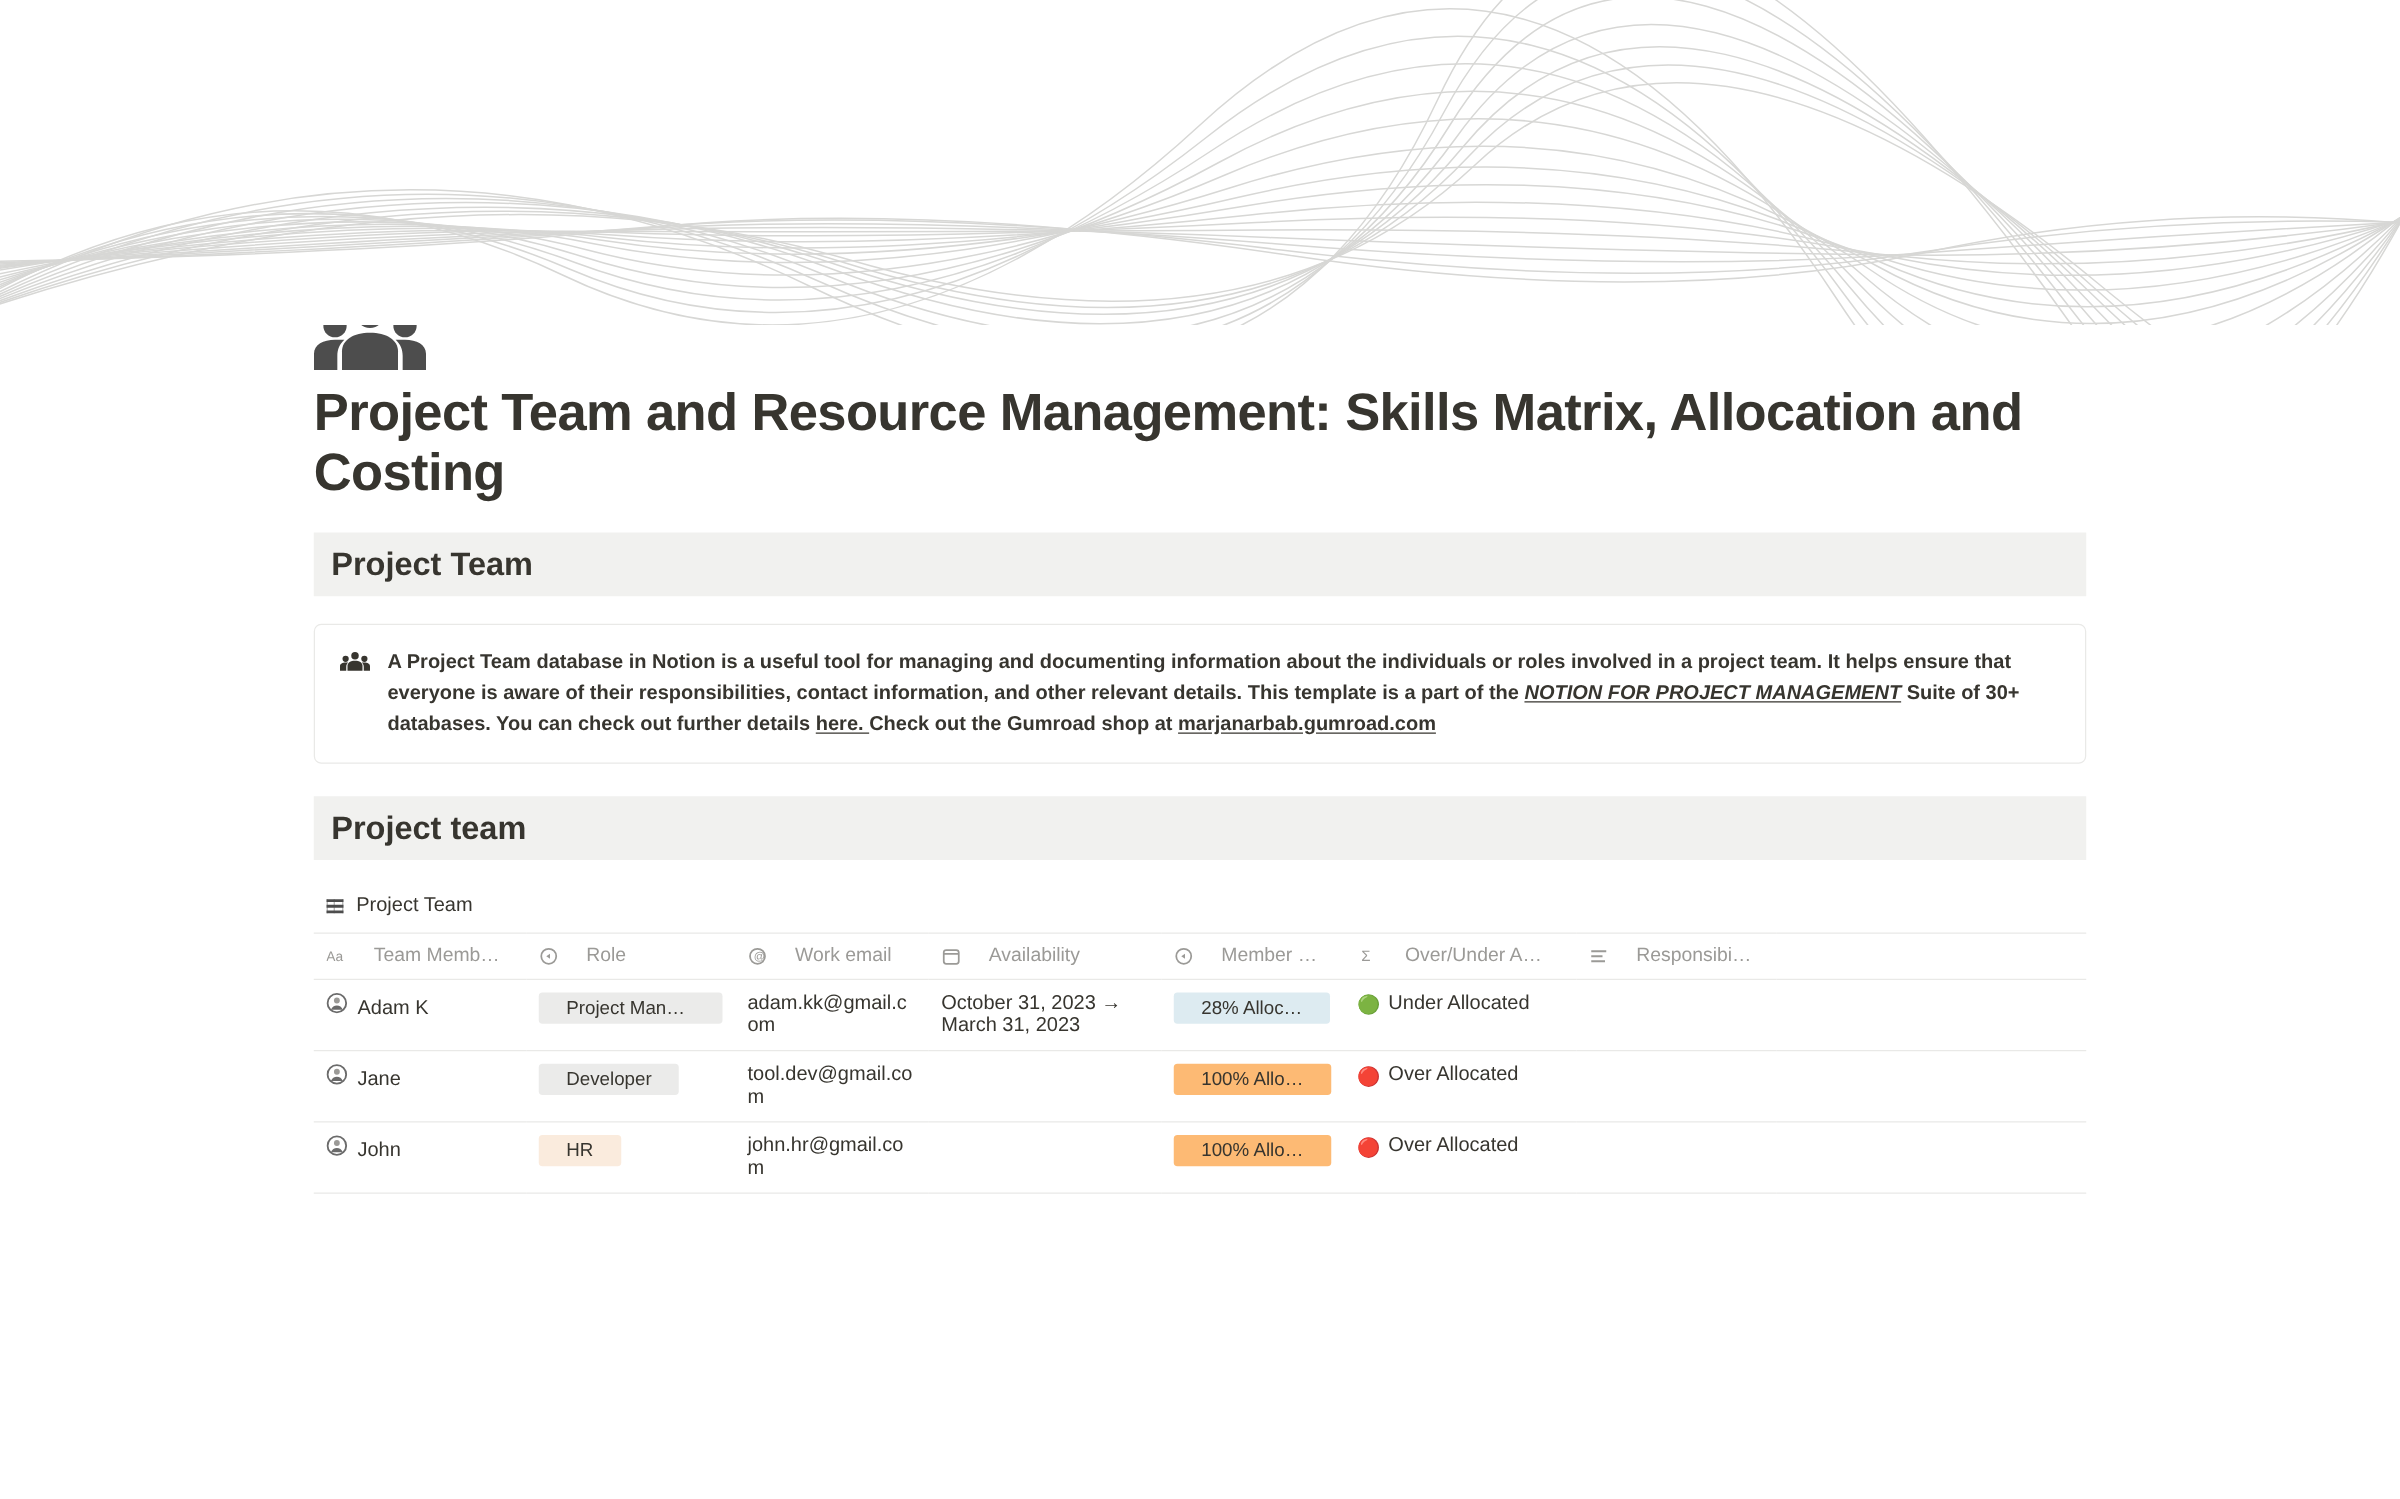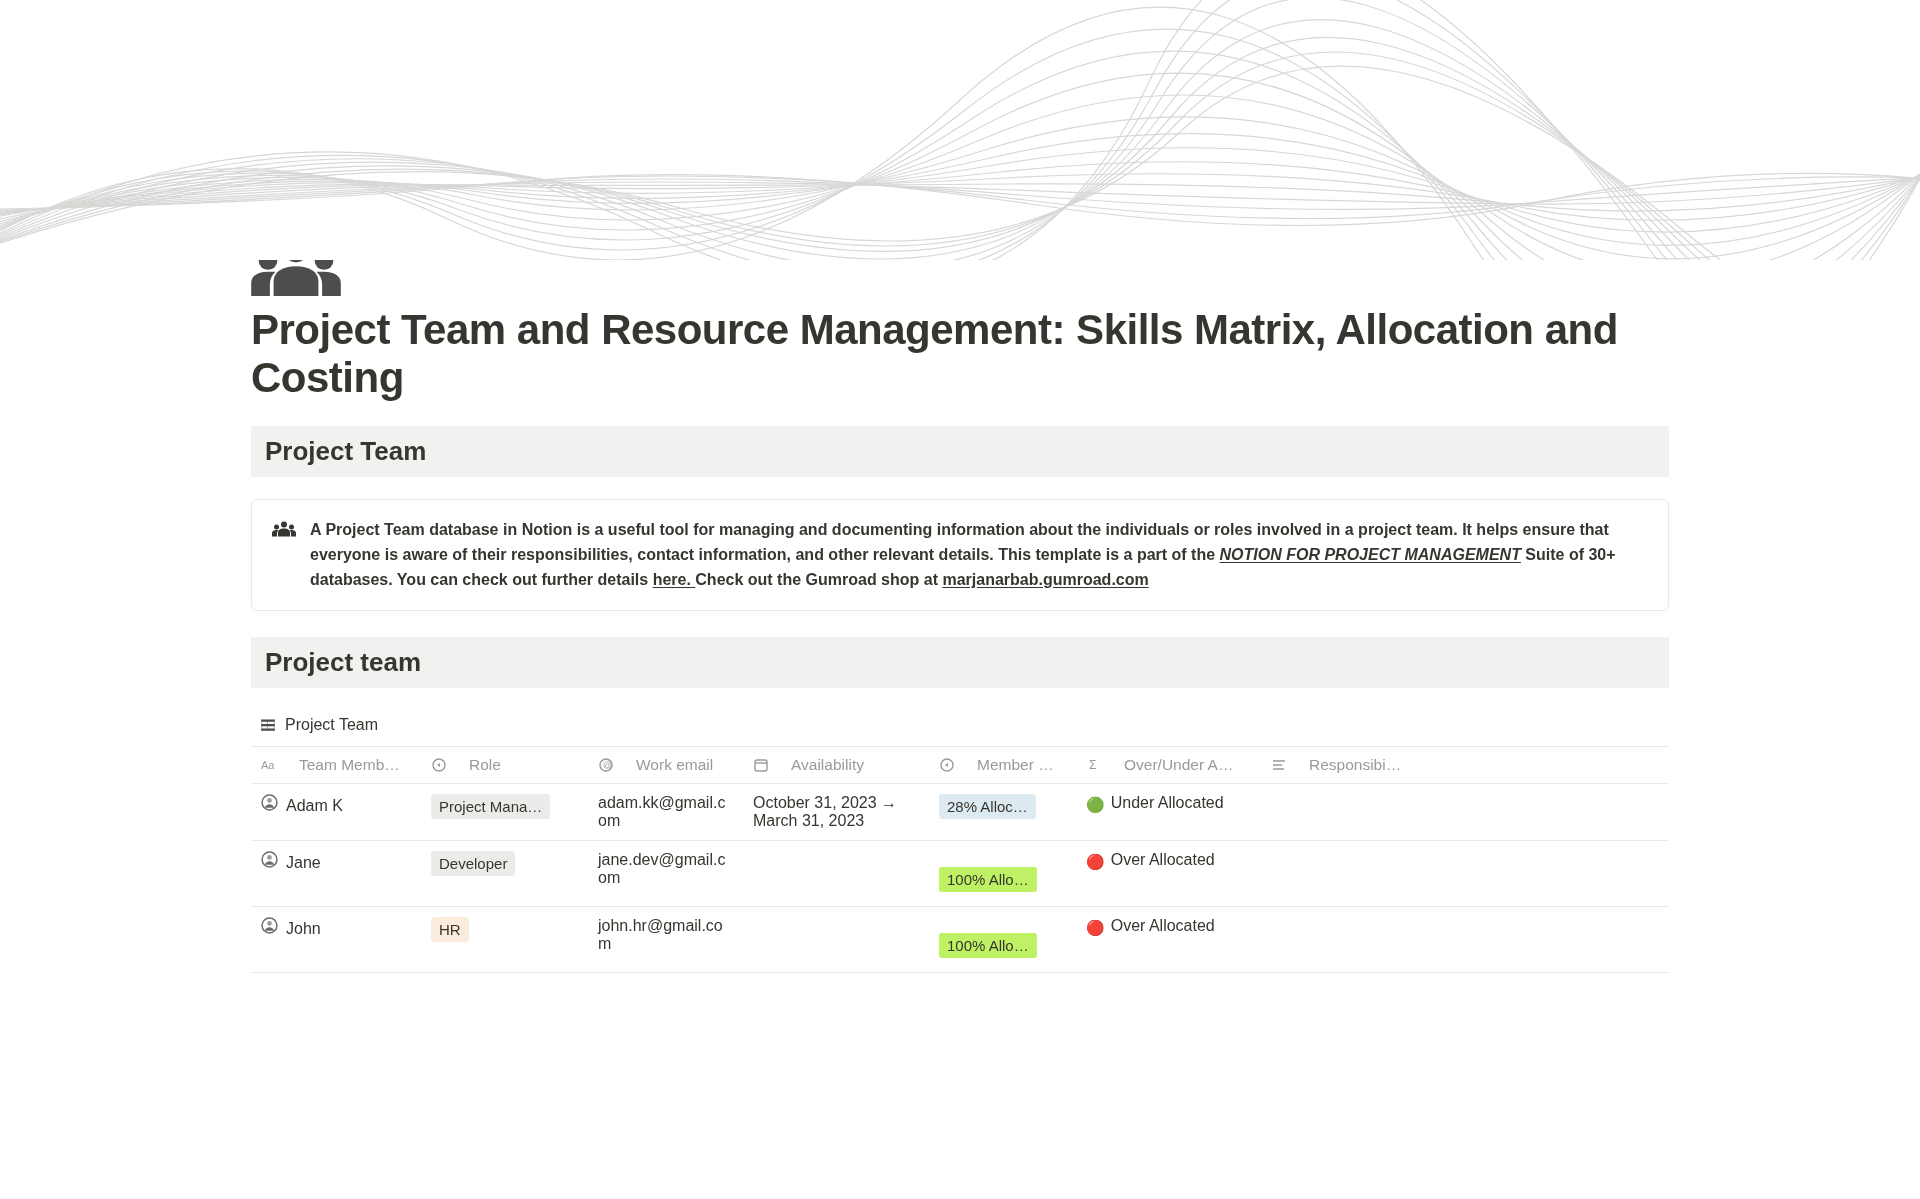--- a/index.html
+++ b/index.html
@@ -24,26 +24,26 @@
 .table th svg { flex-shrink: 0; }
 .table td { vertical-align: top; font-size: 16px; padding: 10px 10px; border-bottom: 1px solid #e9e9e7; word-break: break-word; }
 .col-name { width: 170px; }
 .col-role { width: 167px; }
 .col-email { width: 155px; }
 .col-avail { width: 186px; }
 .col-alloc { width: 147px; }
 .col-over { width: 185px; }
 .col-resp { width: 160px; }
 .name-cell { display: flex; align-items: flex-end; gap: 8px; font-weight: 500; }
-.tag { display: inline-block; padding: 2px 8px; border-radius: 3px; font-size: 15px; line-height: 1.4; white-space: nowrap; overflow: hidden; text-overflow: ellipsis; max-width: 100%; }
+.tag { display: inline-block; padding: 2px 22px; border-radius: 3px; font-size: 15px; line-height: 1.4; white-space: nowrap; overflow: hidden; text-overflow: ellipsis; max-width: 100%; }
 .tag-gray { background: #ebebea; color: #37352f; }
 .tag-purple { background: #eae4f2; color: #37352f; }
 .tag-orange { background: #faebdd; color: #37352f; }
 .tag-blue { background: #ddebf1; color: #37352f; }
-.tag-pink { background: #bef264; color: #37352f; margin-top: 16px; }
+.tag-pink { background: #fdba74; color: #37352f; }
 .tag-red { background: #fbe4e4; color: #37352f; }
 .status { display: flex; align-items: flex-start; gap: 6px; }
 .dot { font-size: 15px; line-height: 1.4; }
 .icon-gray { fill: #9b9a97; }
 .icon-dark { fill: #4d4d4d; }
 </style>
 </head>
 <body>
 
 <div class="cover">
@@ -232,21 +232,21 @@
             <div class="name-cell">
               <span><svg width="17" height="17" viewBox="0 0 16 16">
                   <circle cx="8" cy="8" r="7" fill="none" stroke="#6b6b6b" stroke-width="1.4"></circle>
                   <circle cx="8" cy="6" r="2.2" class="icon-gray" fill="#6b6b6b"></circle>
                   <path d="M3.5 13c.8-2.2 2.5-3.3 4.5-3.3s3.7 1.1 4.5 3.3" fill="#6b6b6b"></path>
                 </svg></span>
               <span>Jane</span>
             </div>
           </td>
     <td><span class="tag tag-gray">Developer</span></td>
-    <td>jane.dev@gmail.com</td>
+    <td>tool.dev@gmail.com</td>
     <td></td>
     <td><span class="tag tag-pink">100% Allo…</span></td>
     <td>
             <div class="status">
               <span class="dot">🔴</span>
               <span>Over Allocated</span>
             </div>
           </td>
     <td></td>
           <td></td>

